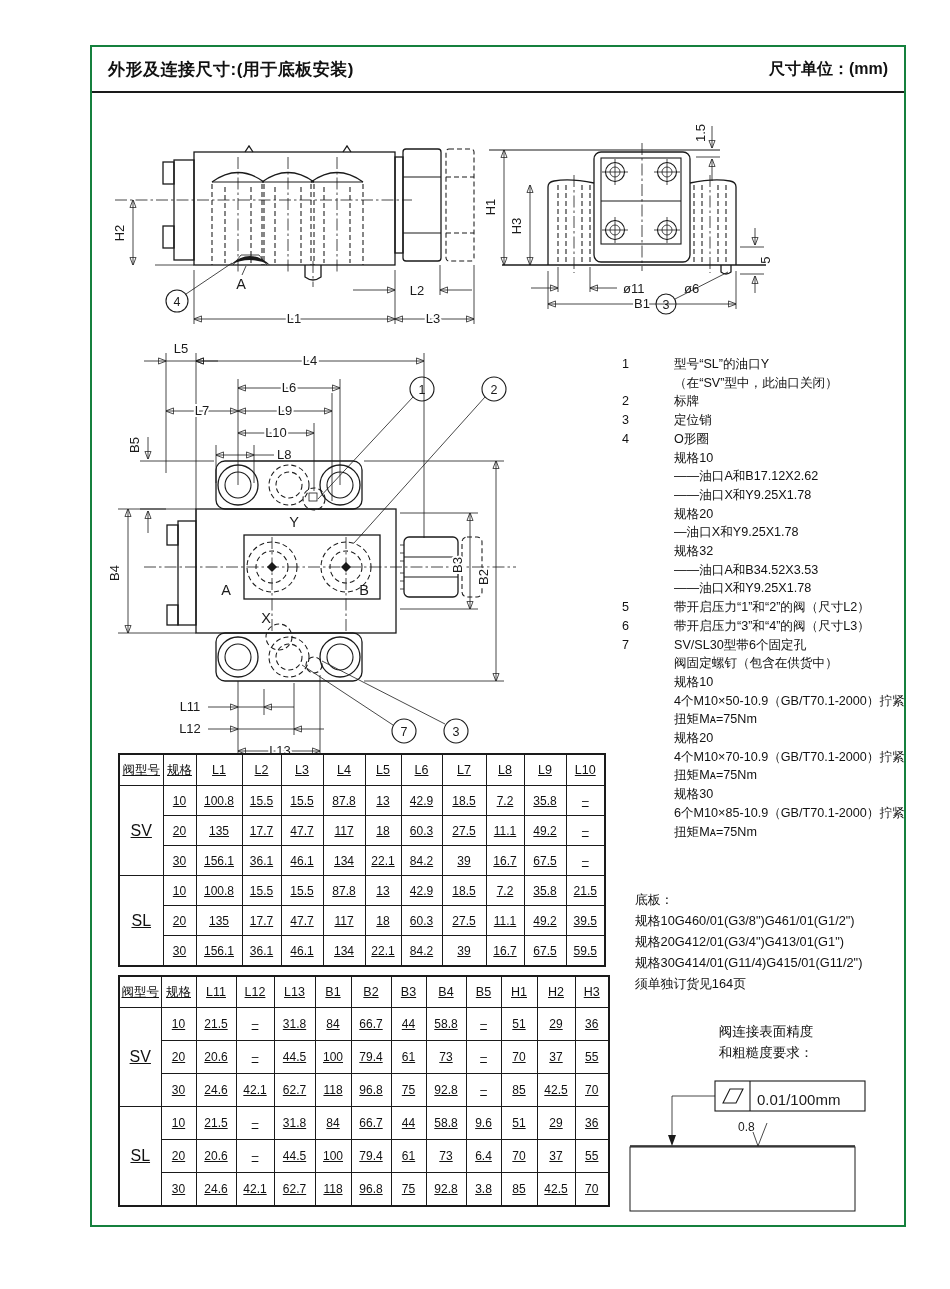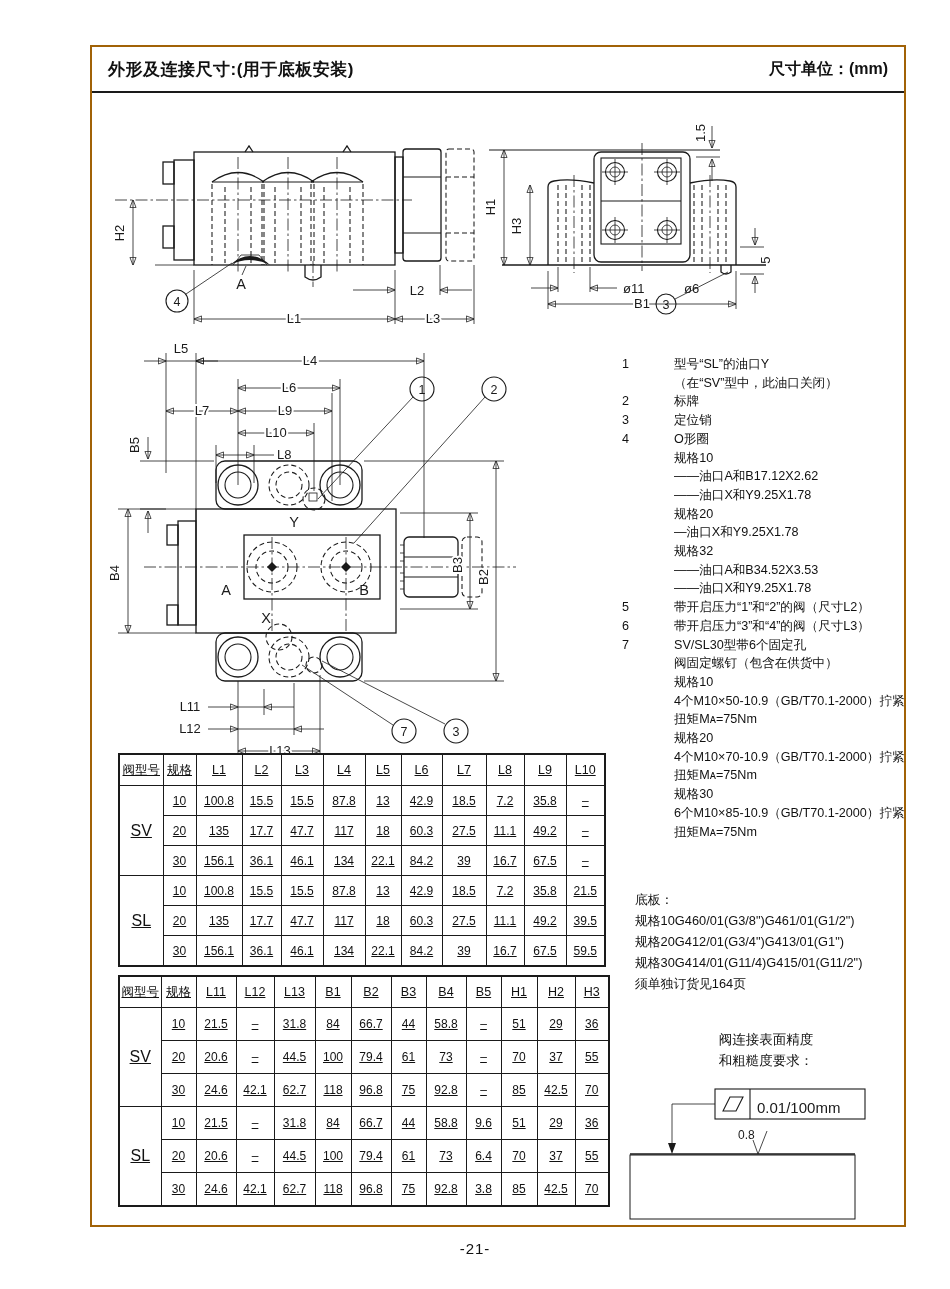--- a/index.html
+++ b/index.html
@@ -1,18 +1,18 @@
 <!DOCTYPE html>
 <html><head>
 <meta charset="utf-8">
 <style>
   html,body{margin:0;padding:0;background:#fff;}
   .page{position:relative;width:950px;height:1289px;background:#fff;
         font-family:"Liberation Sans","DejaVu Sans",sans-serif;color:#111;overflow:hidden;}
-  .frame{position:absolute;left:90px;top:45px;width:816px;height:1182px;border:2px solid #a16207;box-sizing:border-box;}
+  .frame{position:absolute;left:90px;top:45px;width:816px;height:1182px;border:2px solid #15803d;box-sizing:border-box;}
   .hdr{position:relative;height:46px;border-bottom:2px solid #1a1a1a;display:flex;align-items:center;justify-content:space-between;padding:0 16px;box-sizing:border-box;}
   .hdr .title{font-size:17px;font-weight:bold;letter-spacing:.5px;}
   .hdr .unit{font-size:16px;font-weight:bold;}
   .content{position:relative;width:100%;height:1132px;}
   svg{position:absolute;overflow:visible;}
   svg line,svg path,svg rect,svg circle,svg polyline{stroke:#1a1a1a;fill:none;}
   .ol{stroke-width:1.3;}
   .md{stroke-width:1.1;}
   .tn{stroke-width:0.8;}
   .hd{stroke-width:1.05;stroke-dasharray:5 3;}
@@ -33,21 +33,21 @@
   table{position:absolute;border-collapse:collapse;table-layout:fixed;background:#fff;}
   table.t1{left:26px;top:660px;}
   table.t2{left:26px;top:882px;}
   th,td{border:1px solid #1a1a1a;text-align:center;font-size:12px;font-weight:normal;padding:0;}
   table{border:2px solid #1a1a1a;text-decoration:underline;}
   th{height:30px;font-size:12.5px;}
   .t1 td{height:29px;}
   .t2 td{height:32px;}
   td.model{font-size:16px;}
   
-  .surf{position:absolute;left:528px;top:928px;width:292px;margin-top:8px;}
+  .surf{position:absolute;left:528px;top:928px;width:292px;}
   .surf .cap{text-align:center;font-size:13.5px;line-height:21px;}
   .pageno{position:absolute;left:0;top:1240px;width:100%;text-align:center;font-size:15px;letter-spacing:1px;}
 </style>
 </head>
 <body>
 
 <div class="page">
  <div class="frame">
   <div class="hdr">
     <span class="title">外形及连接尺寸:(用于底板安装)</span>
@@ -715,14 +715,13 @@
        <polygon class="fillb" points="48,72 56,72 52,83"></polygon>
        <line class="ol" x1="10" y1="83" x2="235" y2="83"></line>
        <text x="118" y="68" style="font-size:12px">0.8</text>
        <path class="tn" d="M133,69 L138,83 L147,60"></path>
        <rect x="10" y="84" width="225" height="64" fill="url(#hatch)" stroke="none"></rect>
      </svg>
    </div>
 
   </div>
  </div>
- <div class="pageno">-21-</div>
 </div>
 
 </body></html>

